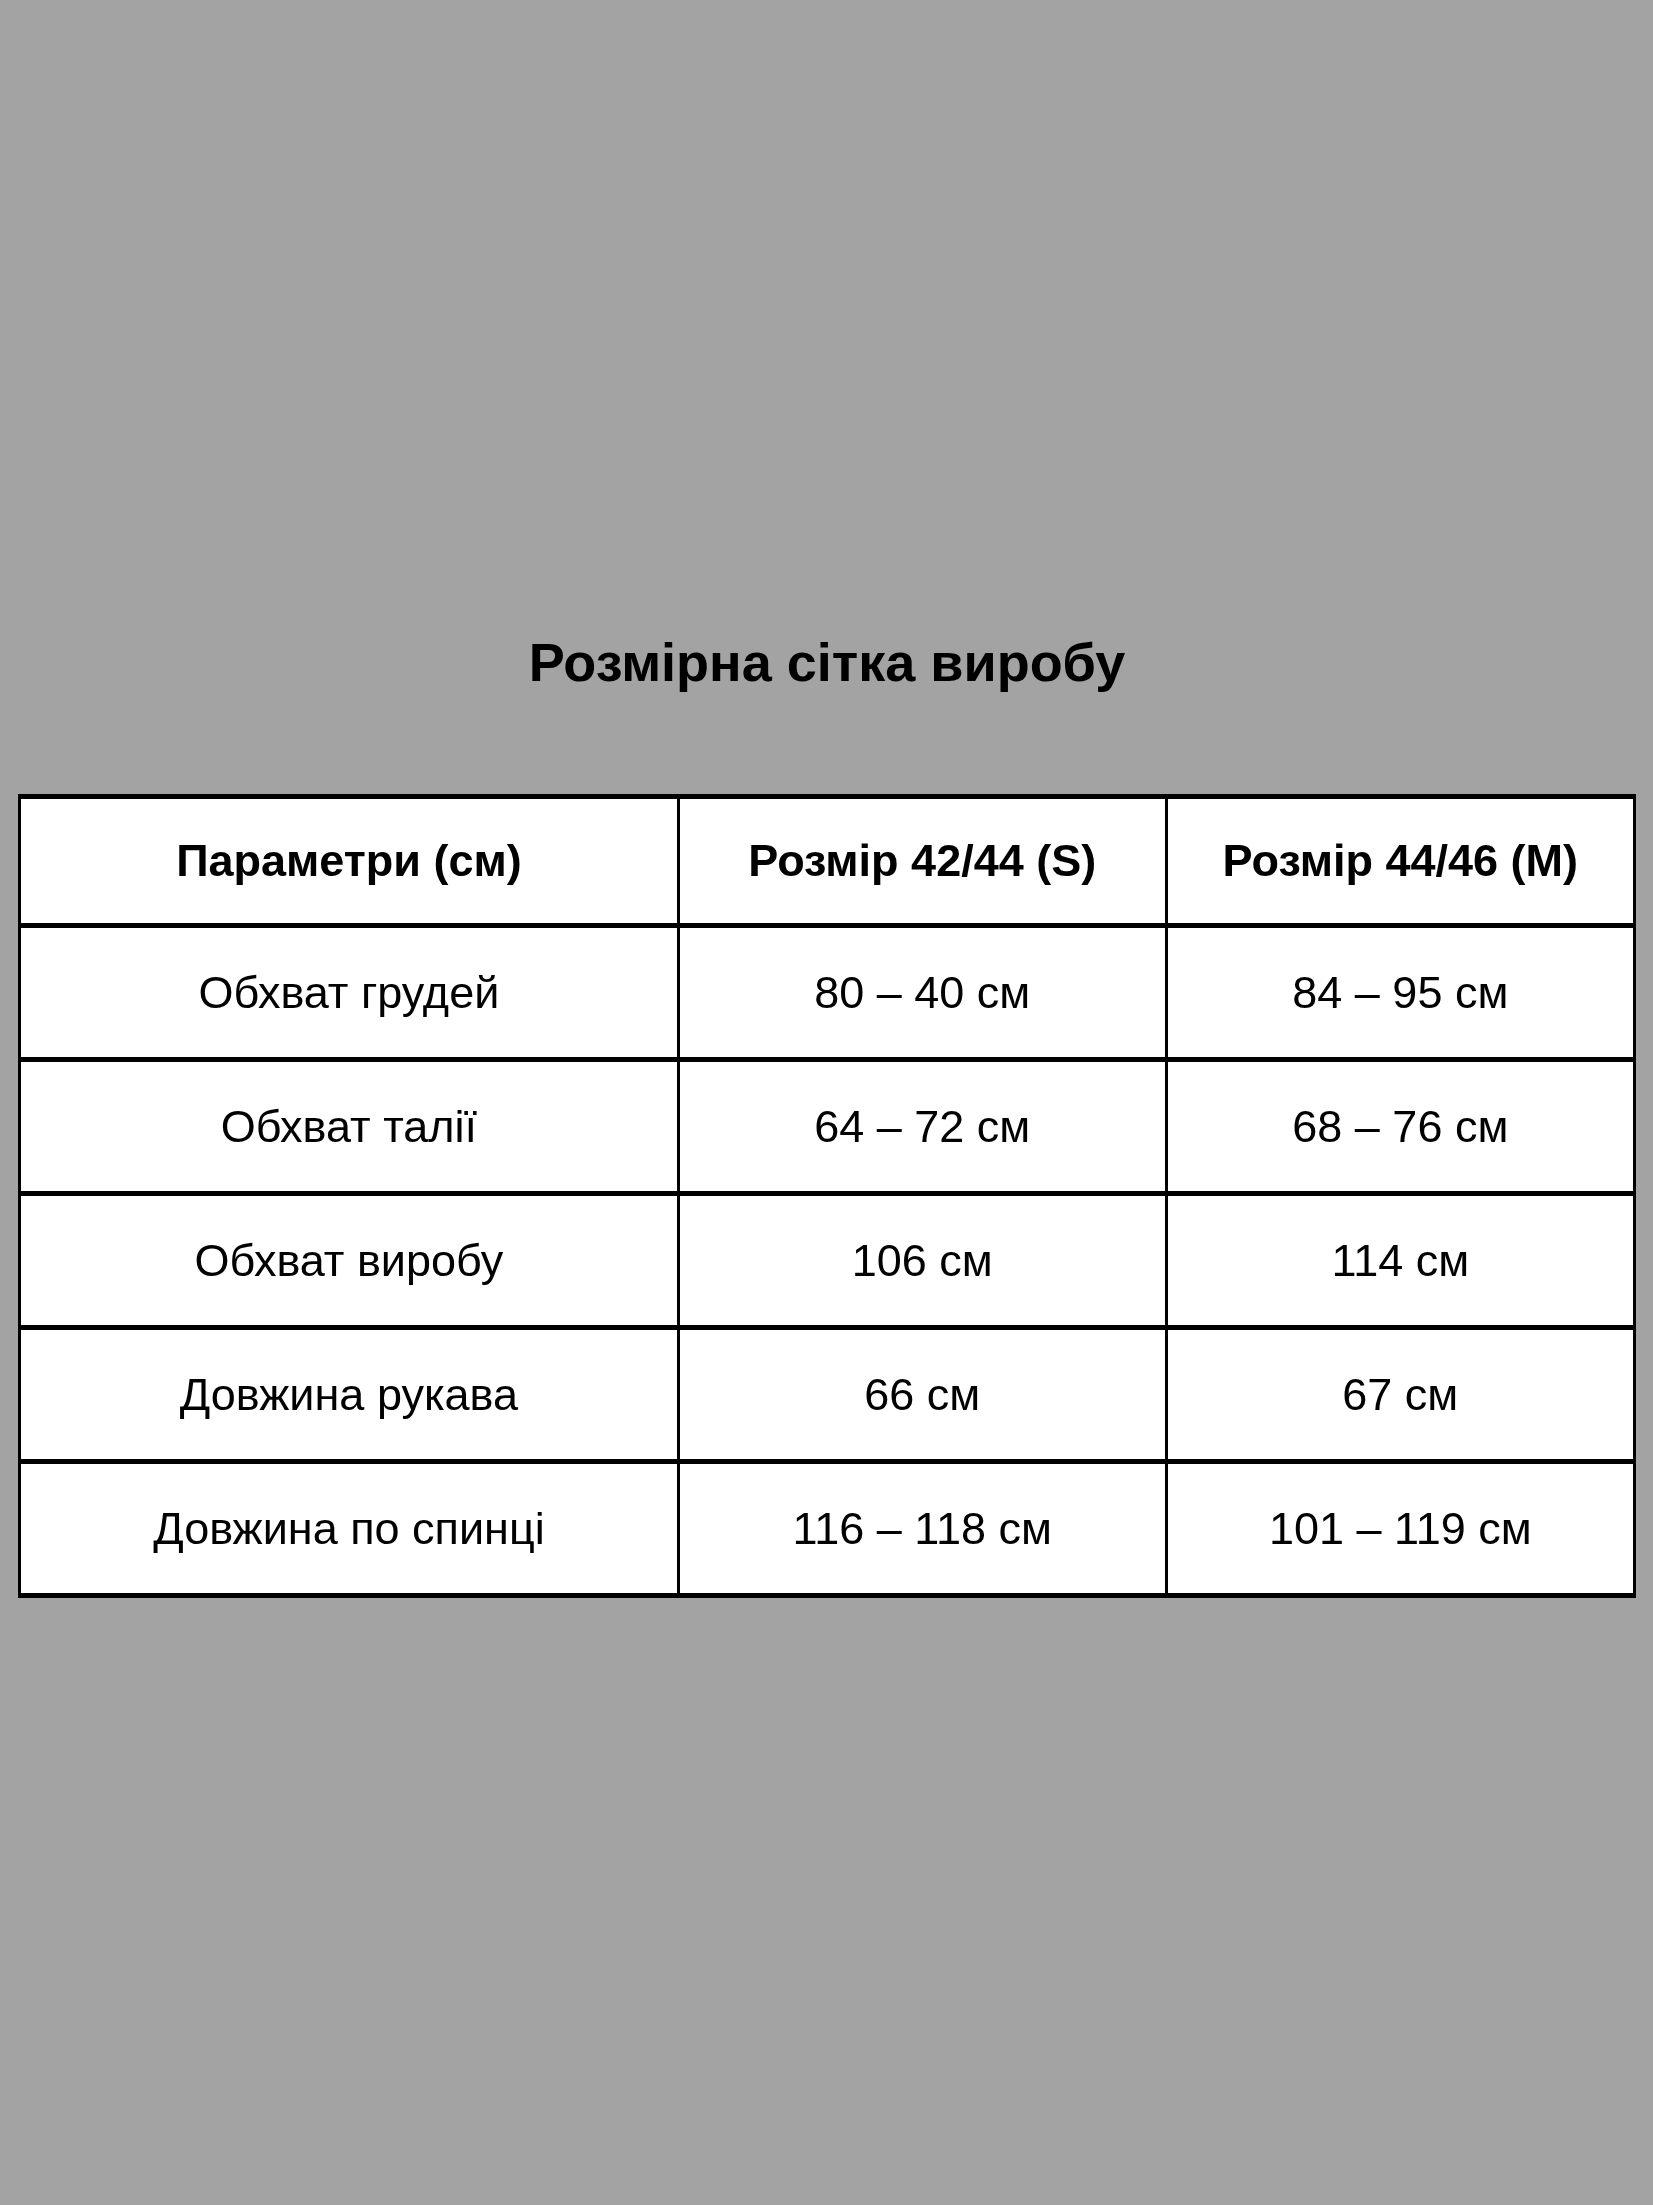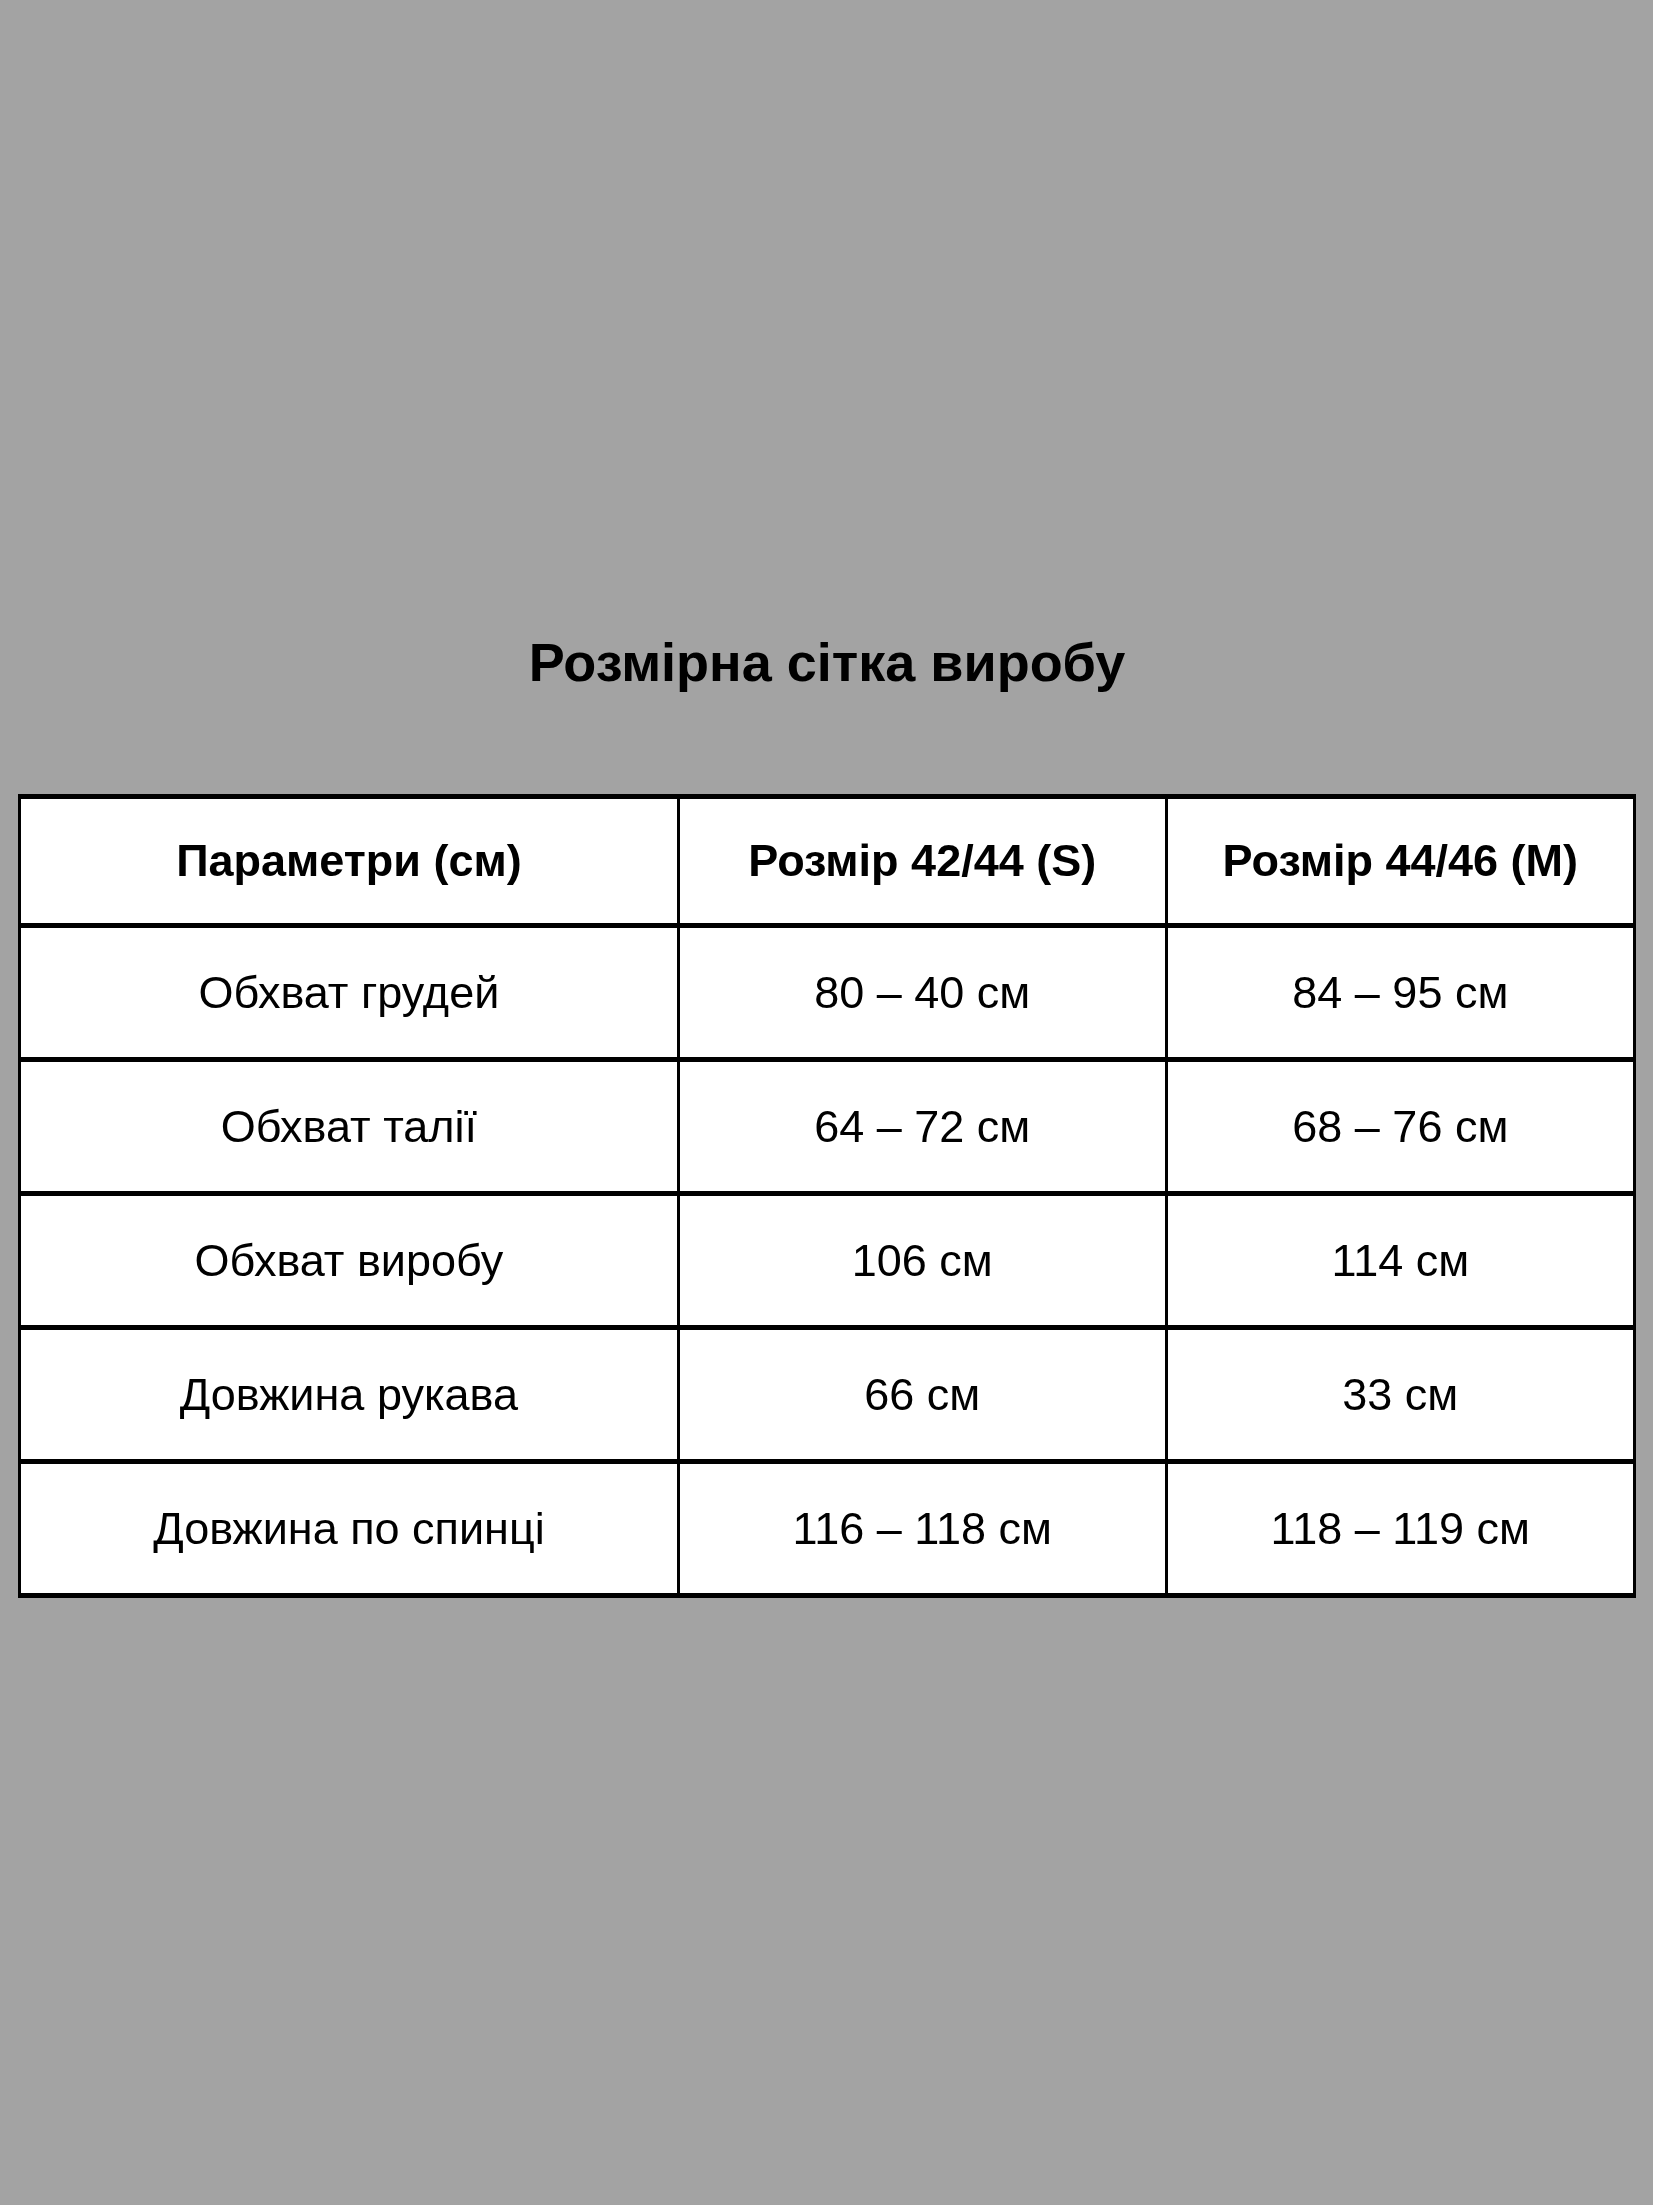--- a/index.html
+++ b/index.html
@@ -96,24 +96,24 @@
         <td>68 – 76 см</td>
       </tr>
       <tr>
         <td class="param">Обхват виробу</td>
         <td>106 см</td>
         <td>114 см</td>
       </tr>
       <tr>
         <td class="param">Довжина рукава</td>
         <td>66 см</td>
-        <td>33 см</td>
+        <td>67 см</td>
       </tr>
       <tr>
         <td class="param">Довжина по спинці</td>
         <td>116 – 118 см</td>
-        <td>118 – 119 см</td>
+        <td>101 – 119 см</td>
       </tr>
     </tbody>
   </table>
 
 </div>
 
 
 </body></html>

